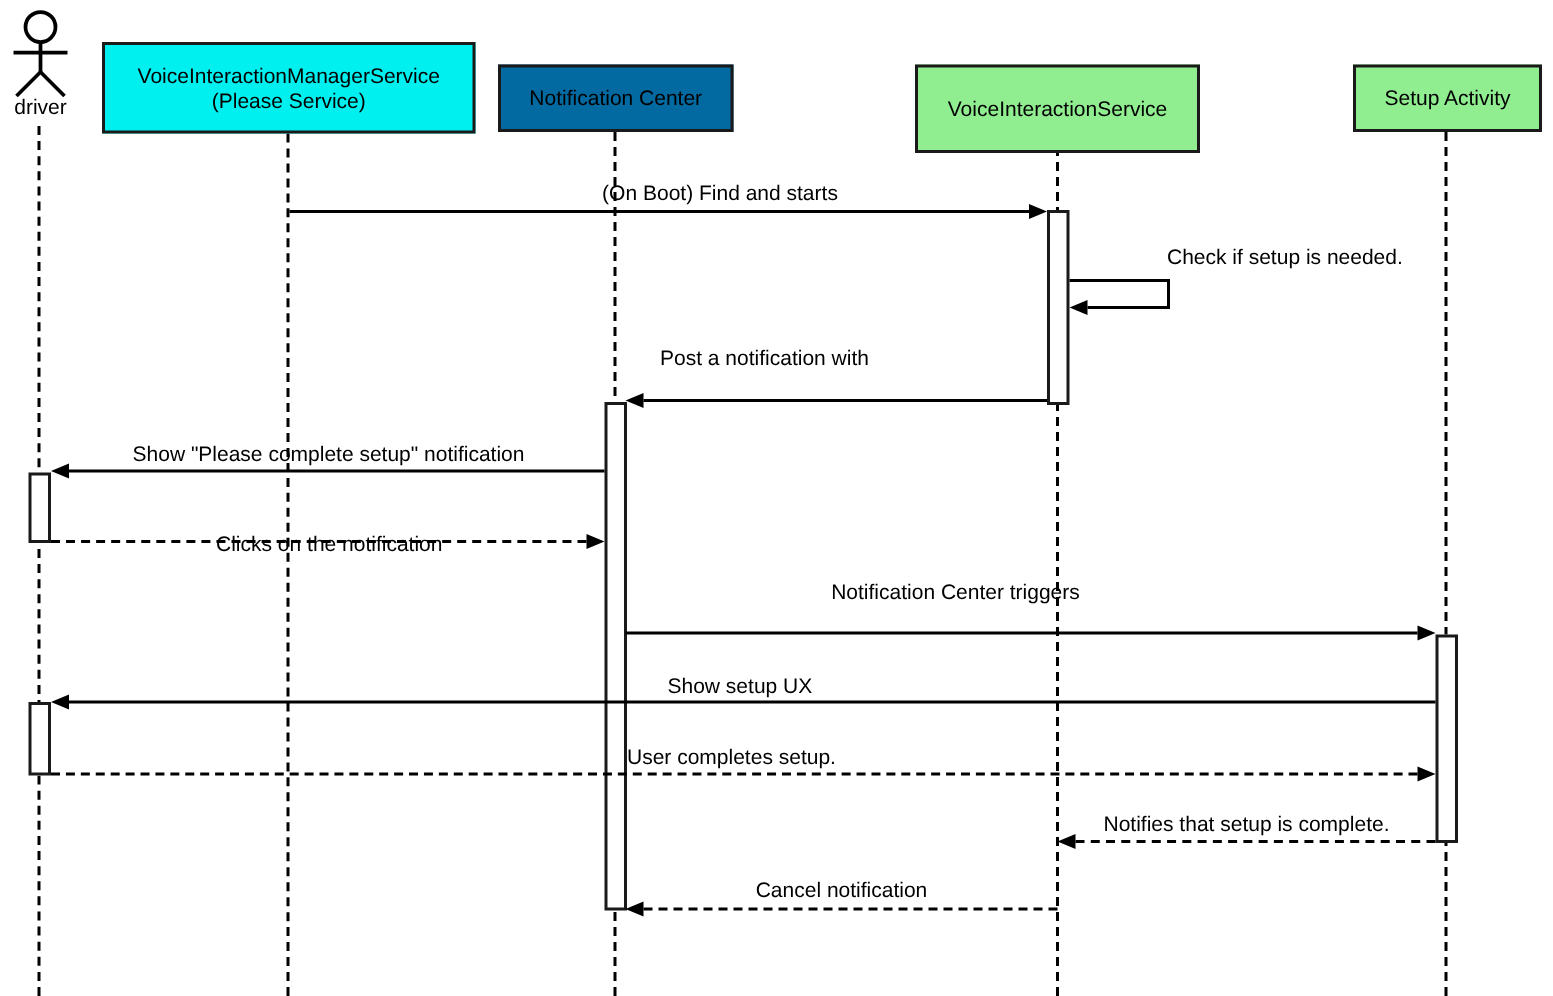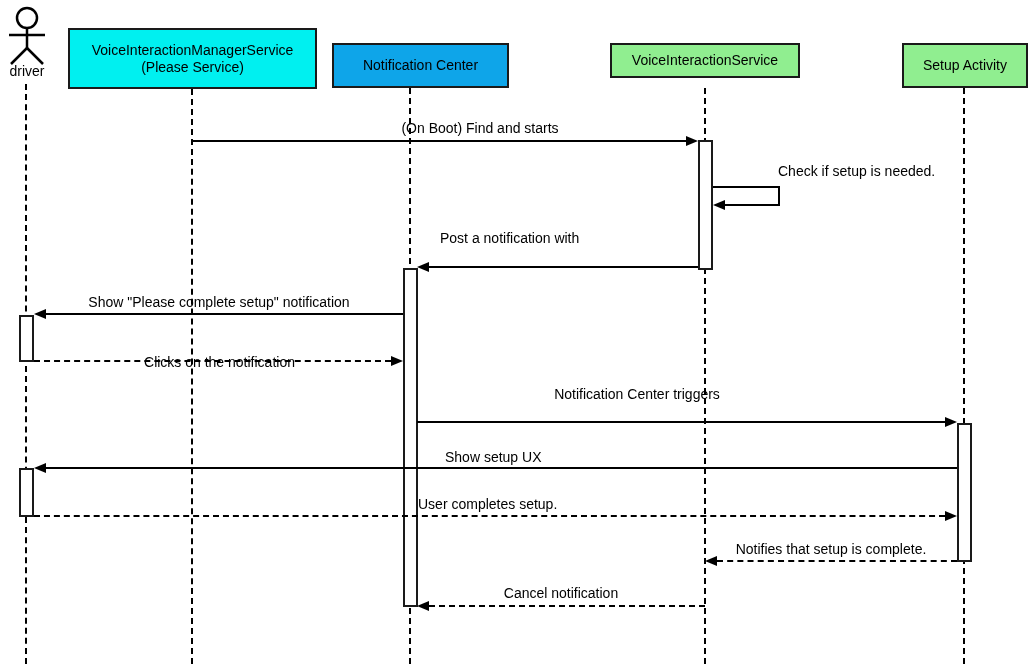--- a/index.html
+++ b/index.html
@@ -46,25 +46,25 @@
       <line x1="27" y1="44" x2="43" y2="60" stroke="#000" stroke-width="2.5"></line>
     </svg>
     <div class="actor-label">driver</div>
   </div>
 
   <div class="pbox" style="left: 68px; top: 28px; width: 249px; height: 61px; background-color: rgb(0, 240, 240);">
     <span>VoiceInteractionManagerService</span>
     <span>(Please Service)</span>
   </div>
 
-  <div class="pbox" style="left: 332px; top: 43px; width: 177px; height: 45px; background-color: #0ea5e9;">
+  <div class="pbox" style="left: 332px; top: 43px; width: 157px; height: 45px; background-color: #0369a1;">
     <span>Notification Center</span>
   </div>
 
-  <div class="pbox" style="left: 610px; top: 43px; width: 190px; height: 35px; background-color: rgb(144, 238, 144);">
+  <div class="pbox" style="left: 610px; top: 43px; width: 190px; height: 59px; background-color: rgb(144, 238, 144);">
     <span>VoiceInteractionService</span>
   </div>
 
   <div class="pbox" style="left: 902px; top: 43px; width: 126px; height: 45px; background-color: rgb(144, 238, 144);">
     <span>Setup Activity</span>
   </div>
 
   <div class="bar" style="left:698px;top:140px;width:15px;height:130px;"></div>
   <div class="bar" style="left:403px;top:268px;width:15px;height:339px;"></div>
   <div class="bar" style="left:19px;top:315px;width:15px;height:47px;"></div>

